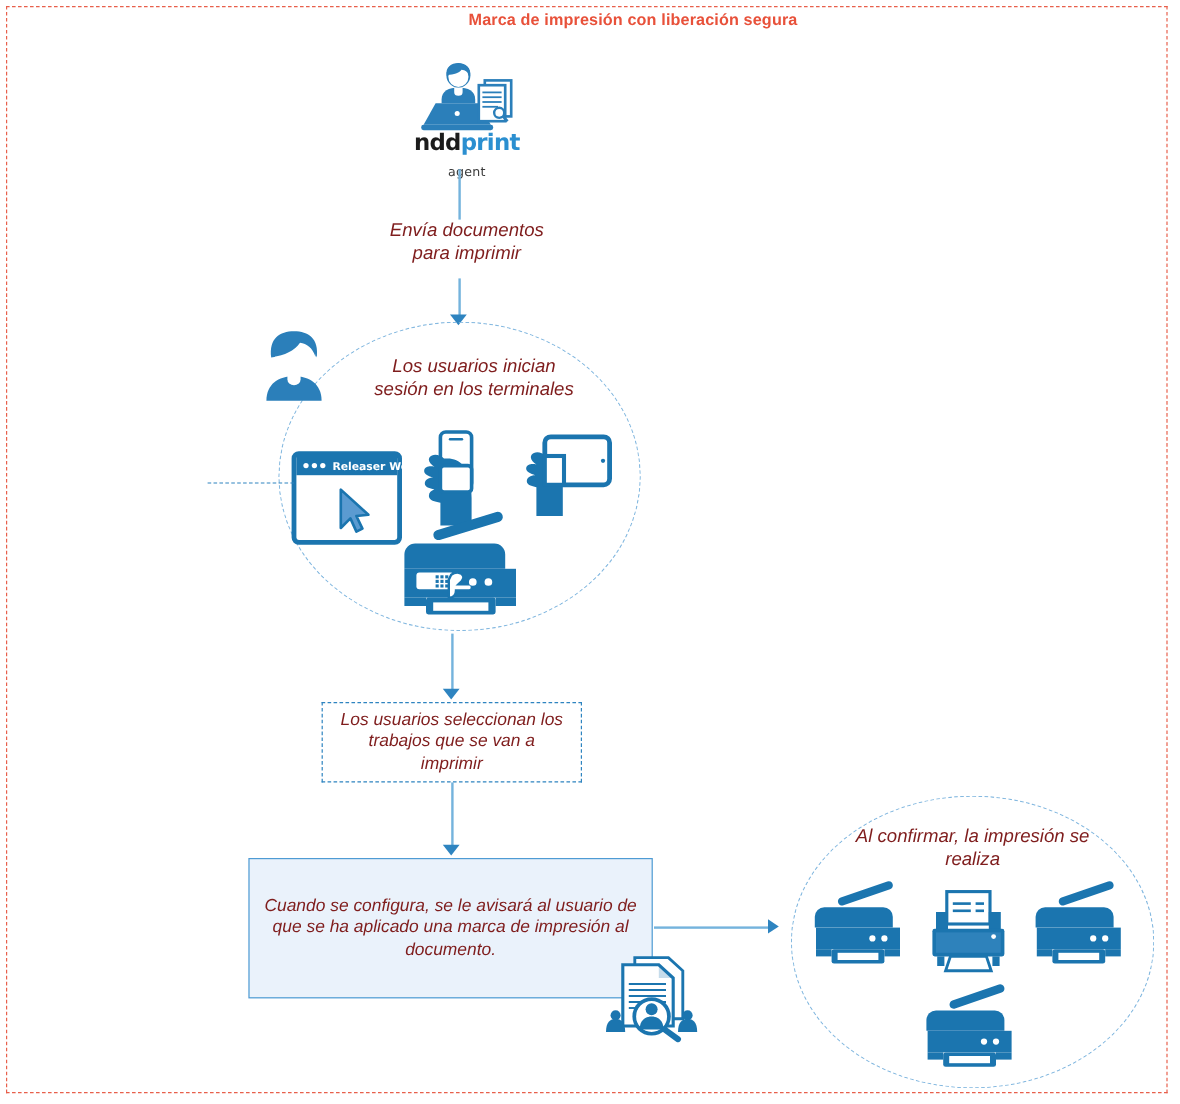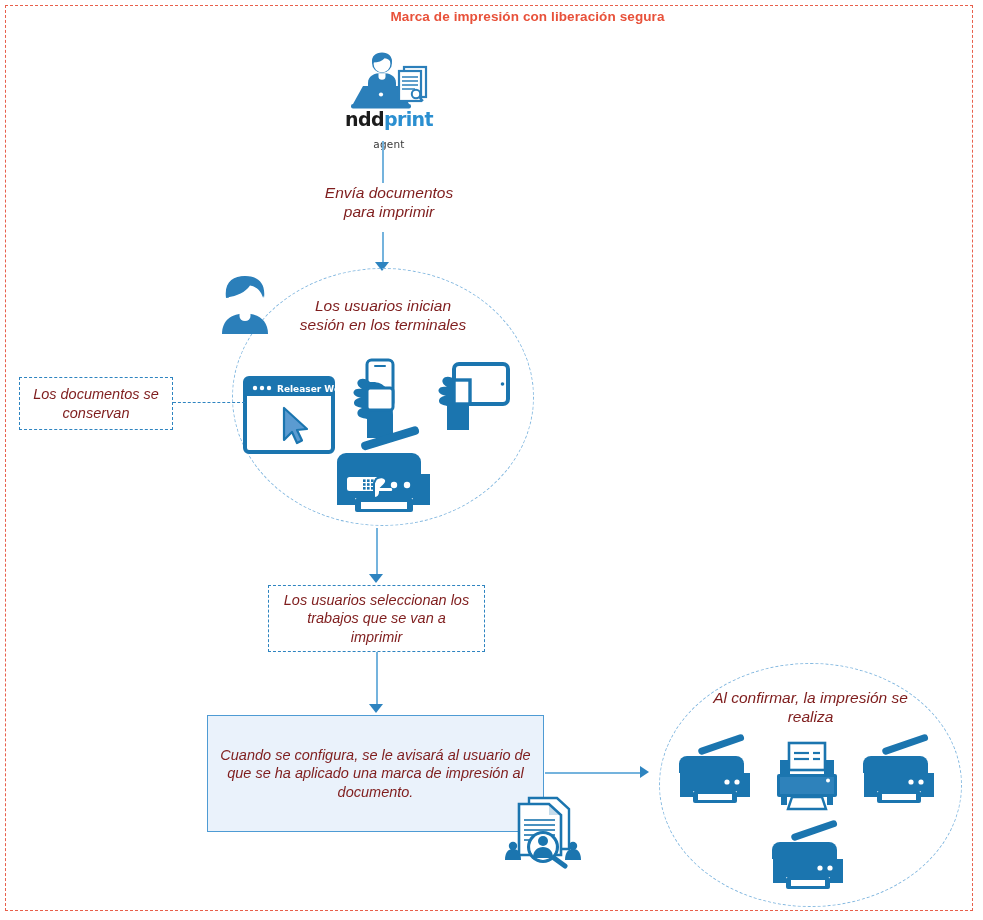--- a/index.html
+++ b/index.html
@@ -130,21 +130,21 @@
     top: 268px;
     width: 302px;
     height: 258px;
     border: 1.3px dashed #85b9e0;
     border-radius: 50%;
     box-sizing: border-box;
     background: transparent;
   }
   #terminals-label {
     position: absolute;
-    left: 255px;
+    left: 267px;
     top: 296px;
     width: 256px;
   }
 
   
   #kept-docs-box {
     position: absolute;
     left: 19px;
     top: 377px;
     width: 154px;
@@ -337,24 +337,20 @@
       <circle cx="58" cy="58" r="3.2" fill="#ffffff"></circle>
       <circle cx="71" cy="58" r="3.2" fill="#ffffff"></circle>
 
       <rect x="19" y="71" width="58" height="14" rx="2" fill="#1b75af"></rect>
       <rect x="25" y="75" width="46" height="7" fill="#ffffff"></rect>
       <rect x="1" y="71" width="18" height="7" fill="#1b75af"></rect>
       <rect x="77" y="71" width="17" height="7" fill="#1b75af"></rect>
     </svg>
   </span>
 
-  <div id="kept-docs-box">
-    <span class="flow-text">Los documentos se
-conservan</span>
-  </div>
   <div id="kept-docs-connector"></div>
 
   <div class="conn-line conn-v" style="left:376px;top:528px;height:48px;"></div>
   <div class="arrow-down" style="left:369px;top:574px;"></div>
 
   <div id="select-jobs-box">
     <span class="flow-text">Los usuarios seleccionan los
 trabajos que se van a
 imprimir</span>
   </div>

